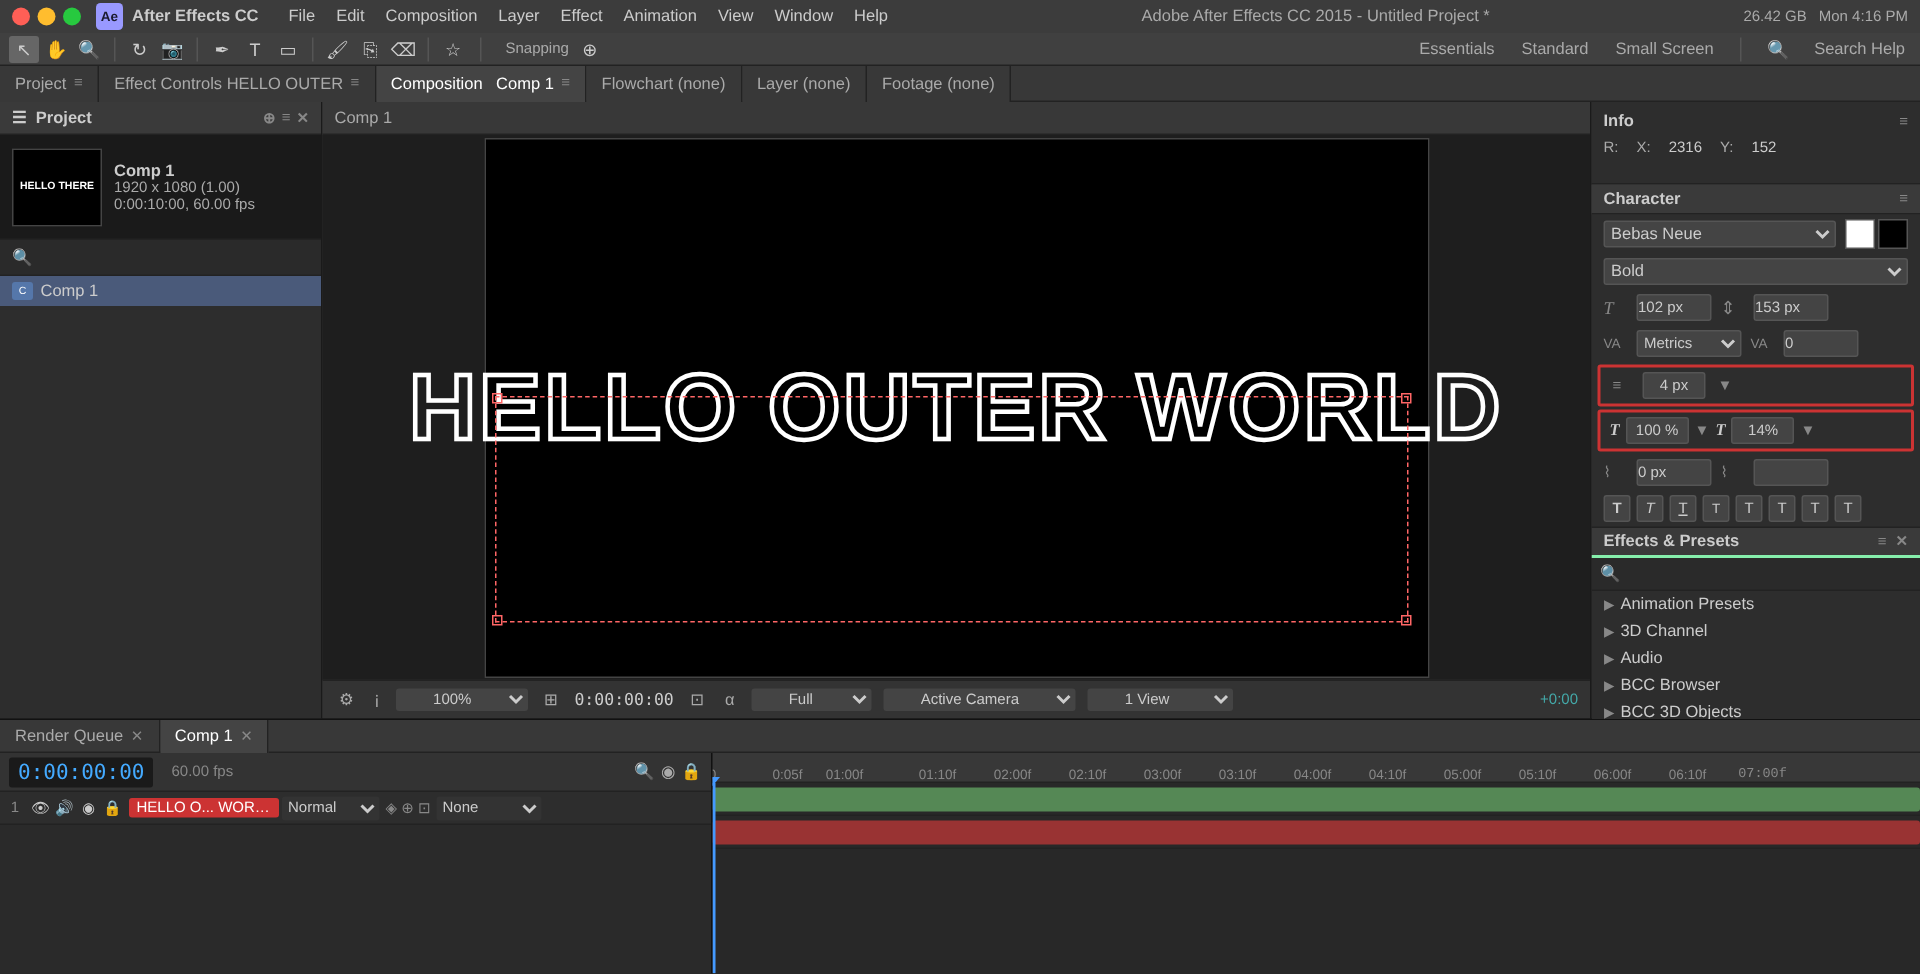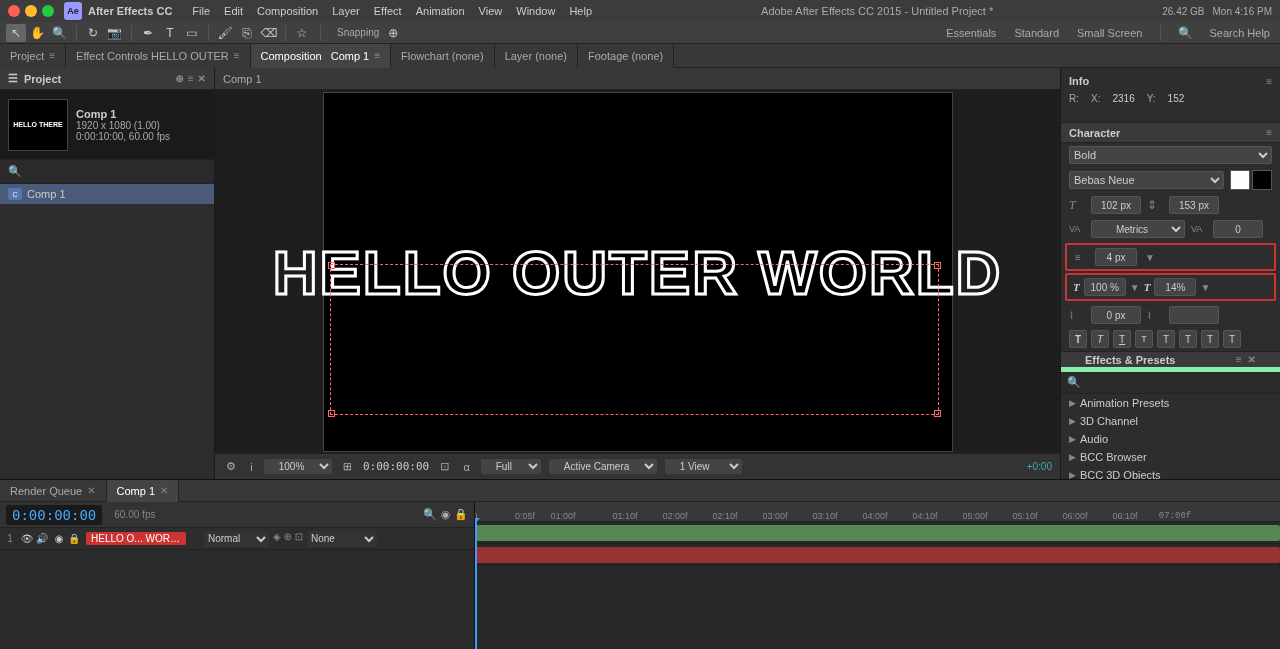--- a/index.html
+++ b/index.html
@@ -365,21 +365,21 @@
       gap: 8px;
       font-size: 10px;
       color: #aaaaaa;
       border-top: 1px solid #222;
     }
     .zoom-select {
       background: #444;
       border: none;
       color: #ccc;
       font-size: 10px;
-      padding: 1px 11px;
+      padding: 1px 21px;
       border-radius: 2px;
     }
     .viewer-btn {
       background: transparent;
       border: none;
       color: #aaaaaa;
       font-size: 11px;
       cursor: pointer;
       padding: 1px 3px;
     }
@@ -457,21 +457,21 @@
       flex: 1;
       border-radius: 2px;
     }
     .char-field {
       background: #444;
       border: 1px solid #555;
       color: #cccccc;
       font-size: 10px;
       height: 18px;
       width: 50px;
-      text-align: center;
+      text-align: left;
       border-radius: 2px;
     }
     .char-label {
       font-size: 10px;
       color: #888;
       min-width: 16px;
     }
     .char-swatch {
       width: 20px;
       height: 20px;
@@ -542,25 +542,25 @@
       flex: 1;
       display: flex;
       flex-direction: column;
       overflow: hidden;
     }
     .effects-header {
       height: 20px;
       background: #3a3a3a;
       display: flex;
       align-items: center;
-      padding: 0 24px;
+      padding: 0 8px;
       font-size: 11px;
       font-weight: bold;
       color: #cccccc;
-      border-bottom: 5px solid #86efac;
+      border-bottom: 2px solid #86efac;
       gap: 6px;
     }
     .effects-search {
       height: 22px;
       background: #2a2a2a;
       display: flex;
       align-items: center;
       padding: 0 6px;
       border-bottom: 1px solid #222;
       gap: 4px;
@@ -1006,46 +1006,46 @@
     </div>
 
     <div class="character-panel">
       <div class="char-header">
         <span>Character</span>
         <span style="margin-left:auto;color:#888;font-size:10px;">≡</span>
       </div>
 
       <div class="char-row">
         <select class="font-select">
-          <option>Bold</option>
-          <option>Regular</option>
-          <option>Italic</option>
-        </select>
-      </div>
-
-      <div class="char-row">
-        <select class="font-select">
           <option>Bebas Neue</option>
         </select>
         <div class="color-swatches">
           <div class="char-swatch"></div>
           <div class="char-swatch-black"></div>
         </div>
       </div>
 
       <div class="char-row">
+        <select class="font-select">
+          <option>Bold</option>
+          <option>Regular</option>
+          <option>Italic</option>
+        </select>
+      </div>
+
+      <div class="char-row">
         <span class="char-label" style="font-style:italic;font-size:12px;font-family:serif;">T</span>
         <input class="char-field" value="102 px" style="">
         <span class="char-label" style="font-size:12px;">⇕</span>
         <input class="char-field" value="153 px" style="">
       </div>
 
       <div class="char-row">
         <span class="char-label" style="font-size:9px;">VA</span>
-        <select class="char-field" style="width:94px;">
+        <select class="char-field" style="width:70px;">
           <option>Metrics</option>
           <option>Optical</option>
         </select>
         <span class="char-label" style="font-size:9px;">VA</span>
         <input class="char-field" value="0" style="">
       </div>
 
       <div class="char-row-highlighted">
         <span class="char-label">≡</span>
         <input class="char-field-sm" value="4 px" style="">
@@ -1148,21 +1148,21 @@
 
       <div class="timeline-layer-row">
         <span class="layer-number">1</span>
         <div style="display:flex;align-items:center;gap:2px;margin-right:4px;">
           <span class="layer-visibility-btn">👁</span>
           <span class="layer-visibility-btn">🔊</span>
           <span class="layer-visibility-btn">◉</span>
           <span class="layer-visibility-btn">🔒</span>
         </div>
         <div class="layer-name-badge">HELLO O... WORLD</div>
-        <div style="margin-left:18px;display:flex;gap:4px;">
+        <div style="margin-left:2px;display:flex;align-items:center;gap:4px;">
           <select class="layer-mode-select">
             <option>Normal</option>
           </select>
           <span style="font-size:10px;color:#888;">◈ ⊕ ⊡</span>
           <select class="layer-parent-select">
             <option>None</option>
           </select>
         </div>
       </div>
 

